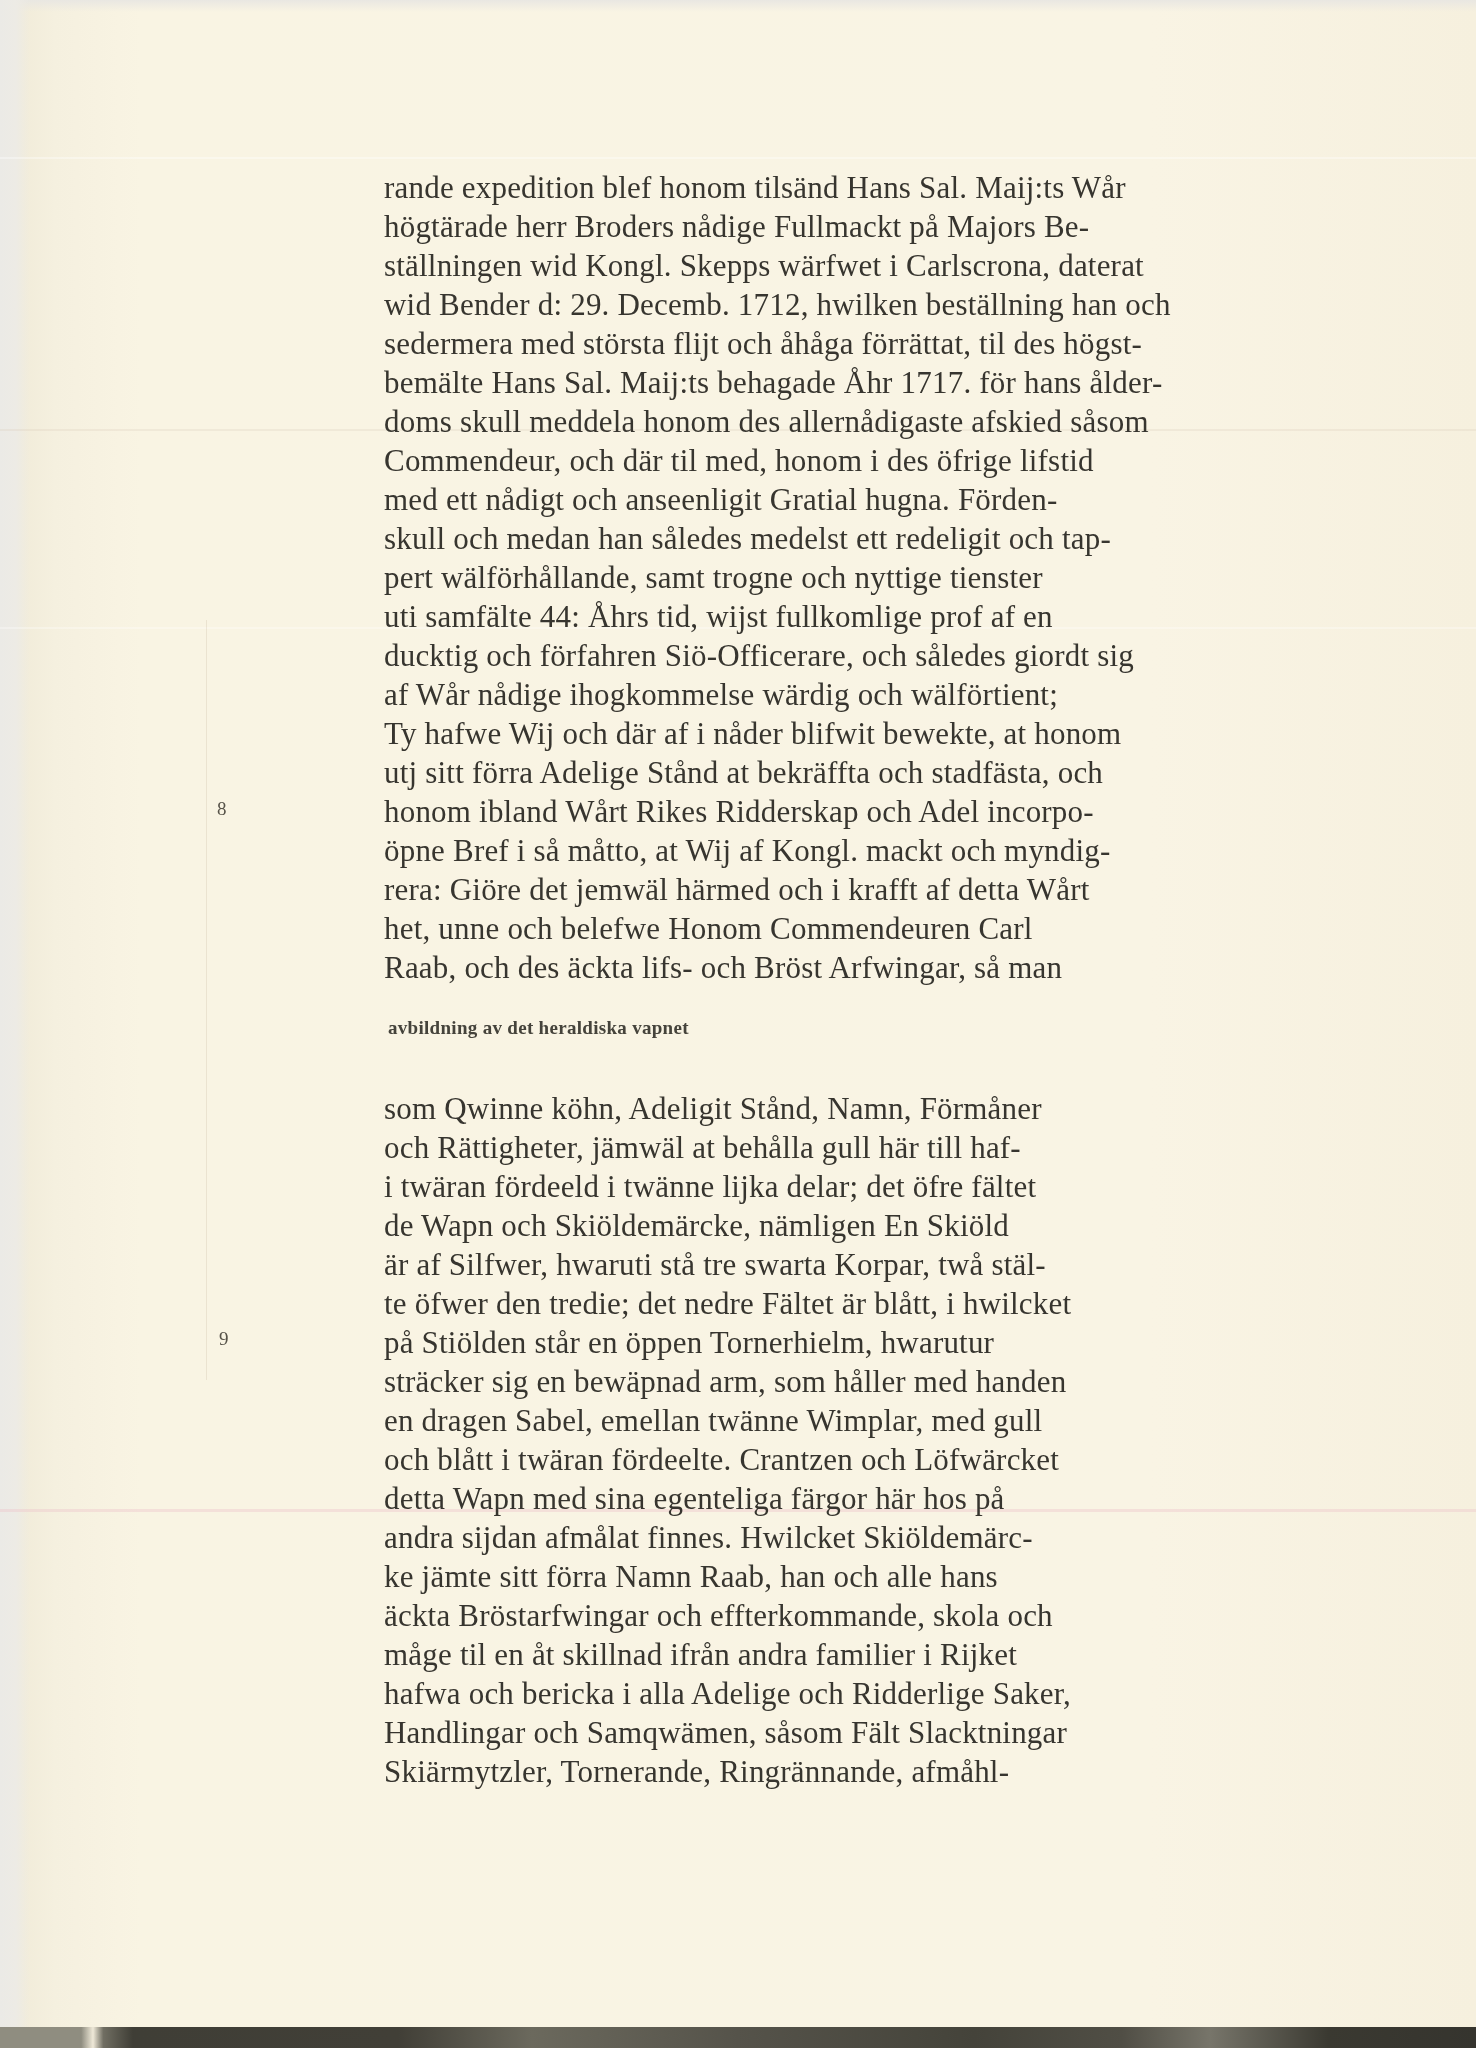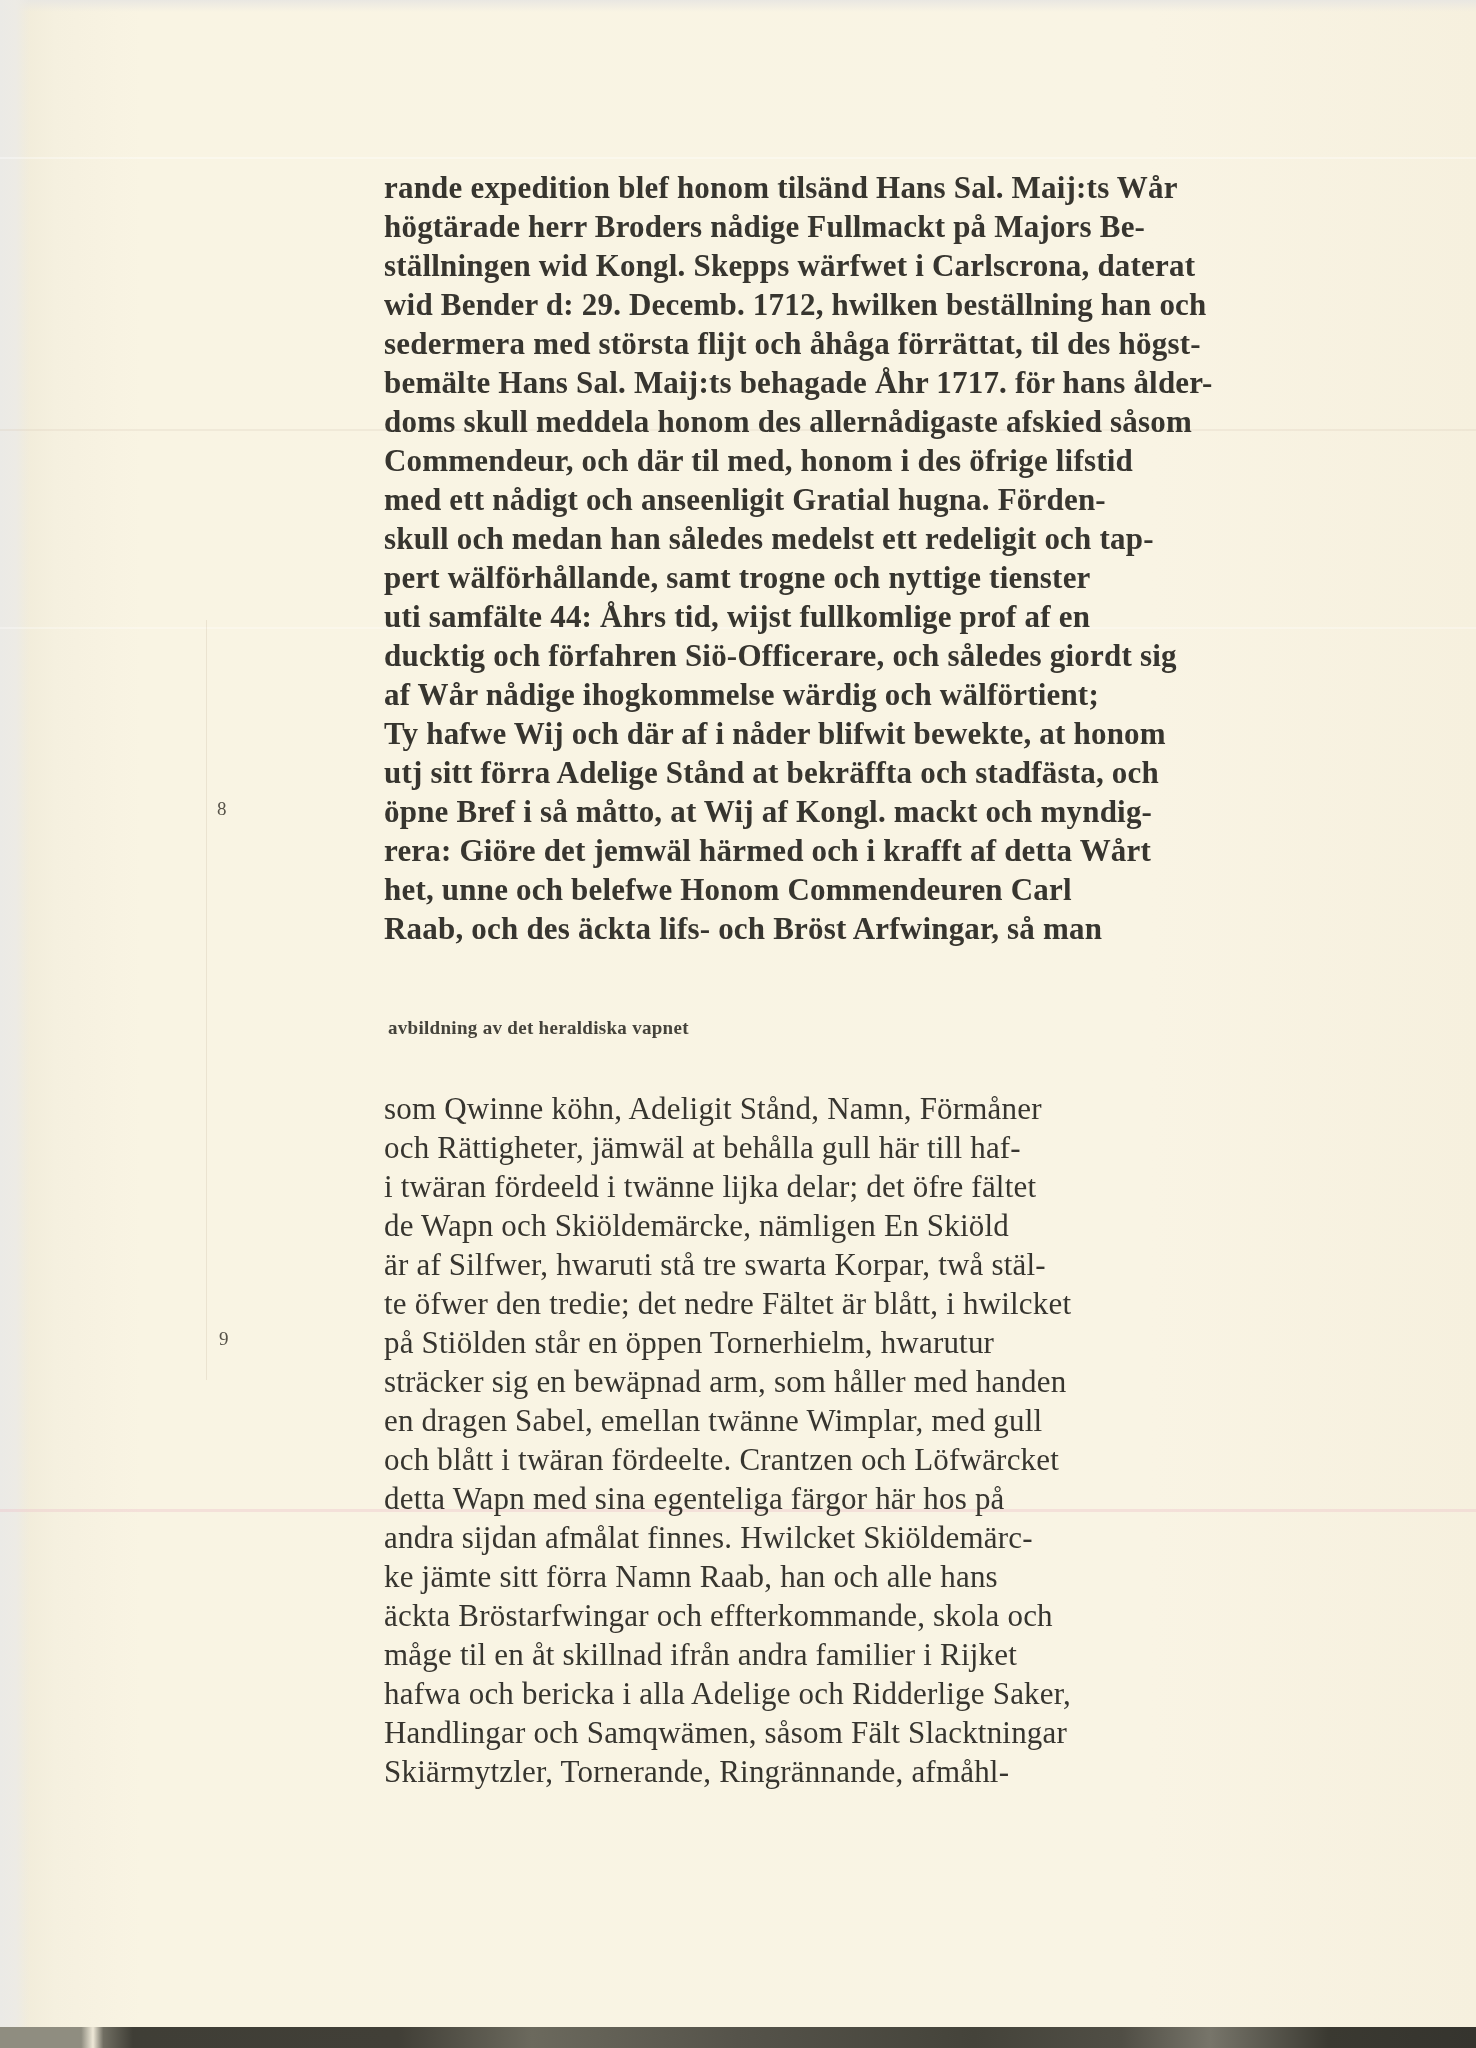--- a/index.html
+++ b/index.html
@@ -34,21 +34,21 @@
   .crease {
     position:absolute; left:206px; top:620px; width:1px; height:760px;
     background:rgba(185,168,142,0.22); pointer-events:none;
   }
   .para {
     position:absolute; left:384px;
     font-size:31px; line-height:39px;
     color:#37352f; letter-spacing:0.2px;
     white-space:nowrap;
   }
-  .para-1 { top:168px;font-weight:bold; }
+  .para-1 { top:168px; }
   .para-2 { top:1089px; }
   .figure-caption {
     position:absolute; left:388px; top:1016px;
     font-size:19px; line-height:24px;
     color:#45433b; letter-spacing:0.3px;
     white-space:nowrap;
     font-weight:bold;
   }
   .margin-num {
     position:absolute;
@@ -86,20 +86,21 @@
       <div class="text-line">doms skull meddela honom des allernådigaste afskied såsom</div>
       <div class="text-line">Commendeur, och där til med, honom i des öfrige lifstid</div>
       <div class="text-line">med ett nådigt och anseenligit Gratial hugna. Förden-</div>
       <div class="text-line">skull och medan han således medelst ett redeligit och tap-</div>
       <div class="text-line">pert wälförhållande, samt trogne och nyttige tienster</div>
       <div class="text-line">uti samfälte 44: Åhrs tid, wijst fullkomlige prof af en</div>
       <div class="text-line">ducktig och förfahren Siö-Officerare, och således giordt sig</div>
       <div class="text-line">af Wår nådige ihogkommelse wärdig och wälförtient;</div>
       <div class="text-line">Ty hafwe Wij och där af i nåder blifwit bewekte, at honom</div>
       <div class="text-line">utj sitt förra Adelige Stånd at bekräffta och stadfästa, och</div>
+      <div class="text-line">honom ibland Wårt Rikes Ridderskap och Adel incorpo-</div>
       <div class="text-line">öpne Bref i så måtto, at Wij af Kongl. mackt och myndig-</div>
       <div class="text-line">rera: Giöre det jemwäl härmed och i krafft af detta Wårt</div>
       <div class="text-line">het, unne och belefwe Honom Commendeuren Carl</div>
       <div class="text-line">Raab, och des äckta lifs- och Bröst Arfwingar, så man</div>
     </div>
 
   <div class="figure-caption">avbildning av det heraldiska vapnet</div>
 
   <div class="para para-2">
       <div class="text-line">som Qwinne köhn, Adeligit Stånd, Namn, Förmåner</div>

